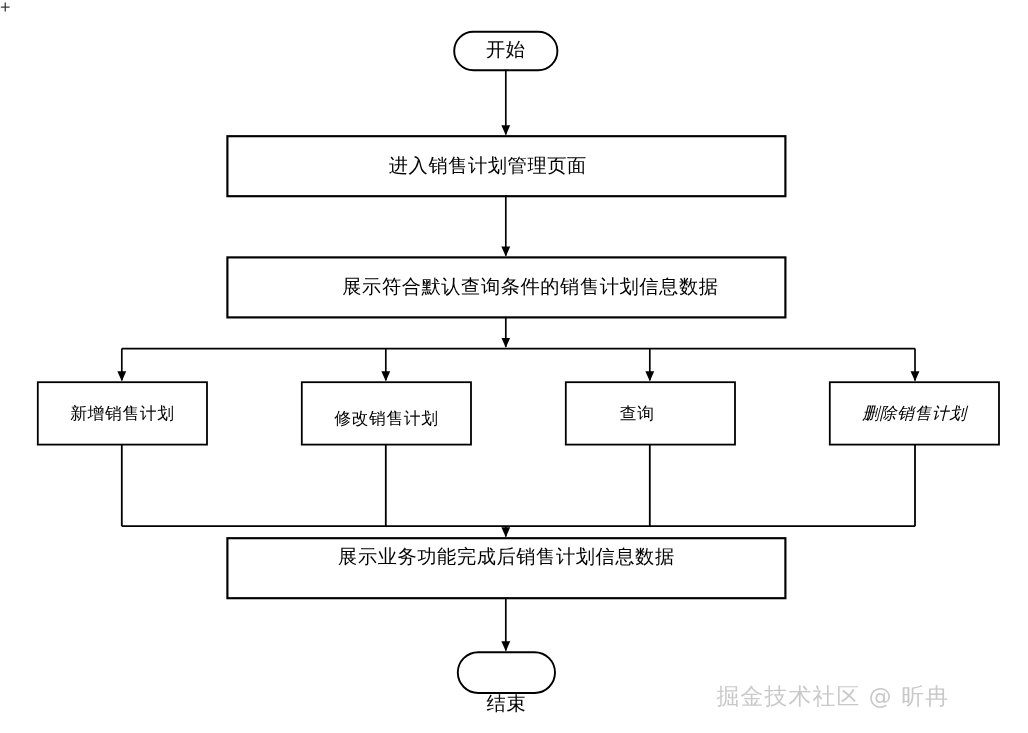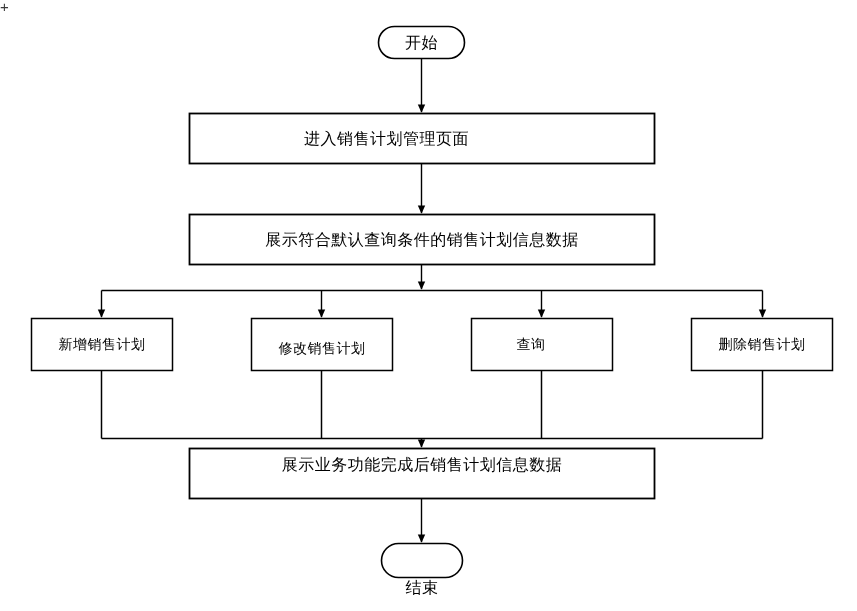--- a/index.html
+++ b/index.html
@@ -108,32 +108,33 @@
 
     <line x1="101.5" y1="438.5" x2="762.5" y2="438.5" stroke="#000000" stroke-width="1.5"></line>
 
     <line x1="421.5" y1="438.5" x2="421.5" y2="447" stroke="#000000" stroke-width="1.4" marker-end="url(#arrowhead)"></line>
 
     <line x1="421.5" y1="498" x2="421.5" y2="542" stroke="#000000" stroke-width="1.4" marker-end="url(#arrowhead)"></line>
   </svg>
 
   <div class="node-label terminator-label" style="left:378px; top:26px; width:87px; height:33px;">开始</div>
 
-  <div class="node-label process-label" style="left:189px; top:113px; width:395px; height:51px;">进入销售计划管理页面</div>
+  <div class="node-label process-label" style="left:189px; top:113px; width:395px; height:51px;padding-left:20px;">进入销售计划管理页面</div>
 
-  <div class="node-label process-label" style="left:189px; top:214px; width:466px; height:51px;">展示符合默认查询条件的销售计划信息数据</div>
+  <div class="node-label process-label" style="left:189px; top:214px; width:466px; height:51px;padding-left:20px;">展示符合默认查询条件的销售计划信息数据</div>
 
   <div class="node-label branch-label" style="left:31px; top:318px; width:142px; height:53px;">新增销售计划</div>
 
   <div class="node-label branch-label" style="left:251px; top:318px; width:142px; height:61px;">修改销售计划</div>
 
   <div class="node-label branch-label" style="left:471px; top:318px; width:120px; height:53px;">查询</div>
 
-  <div class="node-label branch-label" style="left:691px; top:318px; width:142px; height:53px;">删除销售计划</div>
+  <div class="node-label branch-label" style="left:691px; top:318px; width:142px; height:53px;font-style:italic;">删除销售计划</div>
 
   <div class="node-label process-label" style="left:189px; top:448px; width:466px; height:33px;">展示业务功能完成后销售计划信息数据</div>
 
   <div class="node-label terminator-label" style="left:381px; top:543px; width:82px; height:35px;margin-top:27px;">结束</div>
 
+  <div class="watermark" style="left:597px; top:568px;">掘金技术社区 @ 昕冉</div>
 
   <div class="corner-mark" style="left:0px; top:-1px;">+</div>
 
 </div>
 
 </body></html>

